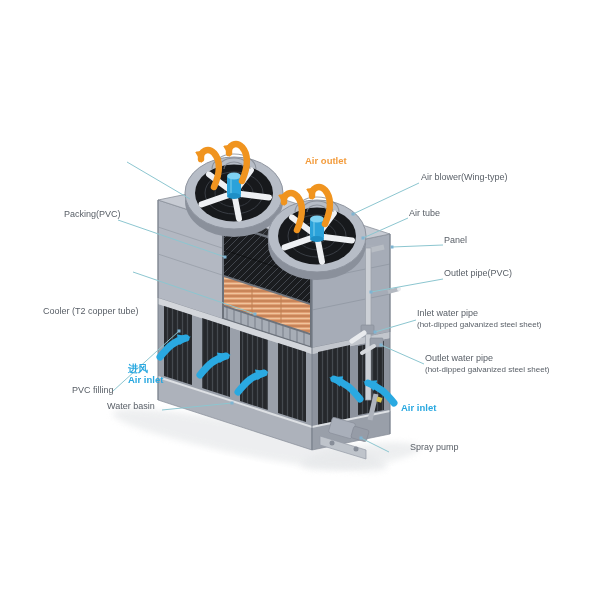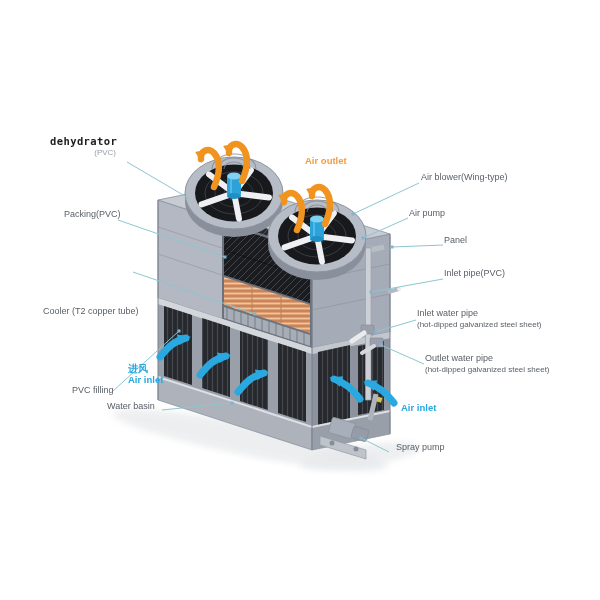--- a/index.html
+++ b/index.html
@@ -20,21 +20,21 @@
   .lbl-pvcfill{left:72px;top:385px;}
   .lbl-basin{left:107px;top:401px;}
   .lbl-airout{left:305px;top:155px;color:#f39c3d;font-weight:bold;font-size:9.5px;text-align:center;}
   .lbl-blower{left:421px;top:172px;}
   .lbl-duct{left:409px;top:208px;}
   .lbl-panel{left:444px;top:235px;}
   .lbl-spraypipe{left:444px;top:268px;}
   .lbl-inlet{left:417px;top:308px;}
   .lbl-outlet{left:425px;top:353px;}
   .lbl-airin-right{left:401px;top:402px;color:#29a8e0;font-weight:bold;font-size:9.5px;}
-  .lbl-spraypump{left:396px;top:442px;}
+  .lbl-spraypump{left:410px;top:442px;}
 </style>
 </head>
 <body>
 
 <div class="stage">
 
 <svg width="600" height="600" viewBox="0 0 600 600">
   <defs>
     <pattern id="pLouv" width="5" height="8" patternUnits="userSpaceOnUse">
       <rect width="5" height="8" fill="#26282c"></rect>
@@ -201,37 +201,33 @@
     <rect x="351.5" y="212.5" width="3" height="3"></rect>
     <rect x="361.5" y="236.5" width="3" height="3"></rect>
     <rect x="390.5" y="245.5" width="3" height="3"></rect>
     <rect x="369.5" y="290.5" width="3" height="3"></rect>
     <rect x="373.5" y="330.5" width="3" height="3"></rect>
     <rect x="379.5" y="343.5" width="3" height="3"></rect>
     <rect x="359.5" y="436.5" width="3" height="3"></rect>
   </g>
 </svg>
 
-<div class="lbl lbl-dehy">
-  <div class="main">dehydrator</div>
-  <div class="sub">(PVC)</div>
-</div>
 <div class="lbl lbl-packing">Packing(PVC)</div>
 <div class="lbl lbl-cooler">Cooler (T2 copper tube)</div>
 <div class="lbl lbl-airin-left">
   <div class="cn">进风</div>
   <div class="en">Air inlet</div>
 </div>
 <div class="lbl lbl-pvcfill">PVC filling</div>
 <div class="lbl lbl-basin">Water basin</div>
 <div class="lbl lbl-airout">Air outlet</div>
 <div class="lbl lbl-blower">Air blower(Wing-type)</div>
-<div class="lbl lbl-duct">Air pump</div>
+<div class="lbl lbl-duct">Air tube</div>
 <div class="lbl lbl-panel">Panel</div>
-<div class="lbl lbl-spraypipe">Inlet pipe(PVC)</div>
+<div class="lbl lbl-spraypipe">Outlet pipe(PVC)</div>
 <div class="lbl lbl-inlet">
   <div>Inlet water pipe</div>
   <div class="sub8">(hot-dipped galvanized steel sheet)</div>
 </div>
 <div class="lbl lbl-outlet">
   <div>Outlet water pipe</div>
   <div class="sub8">(hot-dipped galvanized steel sheet)</div>
 </div>
 <div class="lbl lbl-airin-right">Air inlet</div>
 <div class="lbl lbl-spraypump">Spray pump</div>

